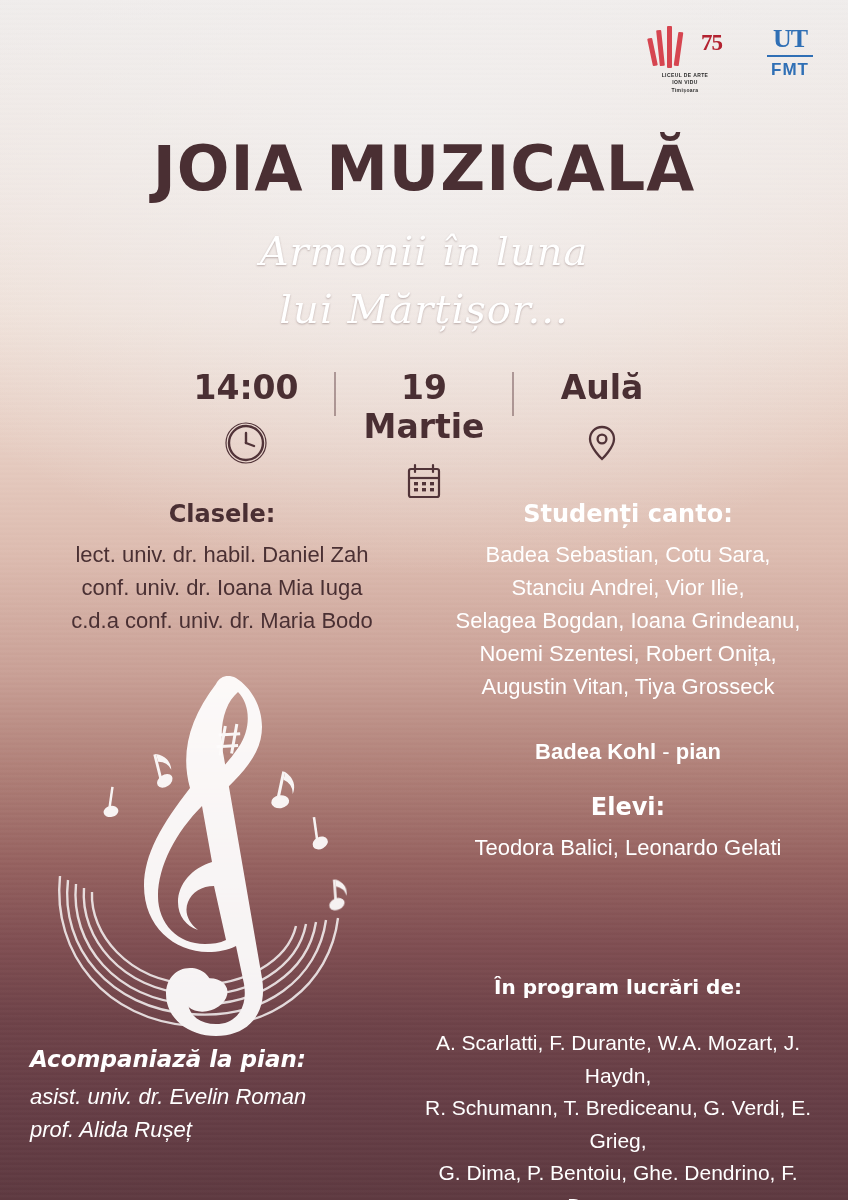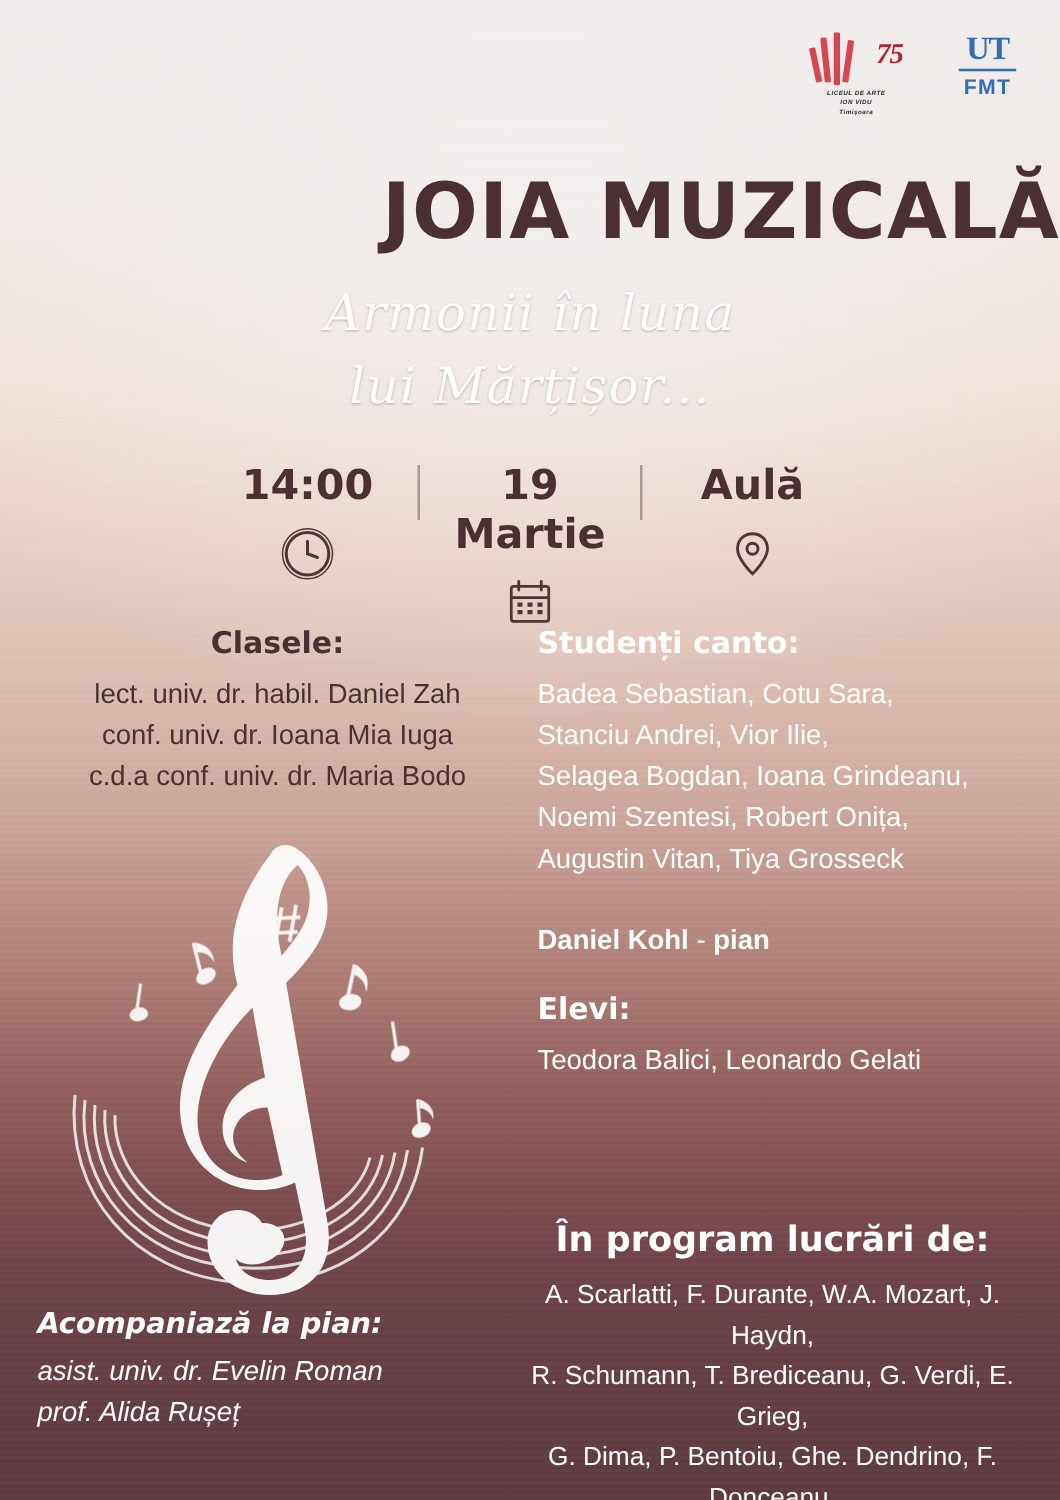--- a/index.html
+++ b/index.html
@@ -75,21 +75,20 @@
     font-size: 4.6px;
     letter-spacing: 0.3px;
     color: #2d2d2d;
     white-space: nowrap;
   }
   .logo-vidu {
     position: absolute;
     left: 640px; top: 2px;
     width: 90px;
     text-align: center;
-    font-style: italic;
   }
   .logo-vidu .glyph {
     height: 48px;
     position: relative;
   }
   .logo-vidu .num {
     position: absolute;
     right: 8px; top: 6px;
     font-family: "Liberation Serif", serif;
     font-size: 23px;
@@ -143,21 +142,21 @@
     font-size: 17px;
     font-weight: bold;
     color: #2f6fb5;
     letter-spacing: 1px;
   }
 
   
   .title {
     position: absolute;
     top: 132px; left: 0; right: 0;
-    text-align: right;
+    text-align: center;
     font-family: "DejaVu Sans", sans-serif;
     font-weight: bold;
     font-size: 62px;
     letter-spacing: 1px;
     color: #4a2f33;
     z-index: 4;
   }
   .subtitle {
     position: absolute;
     top: 222px; left: 0; right: 0;
@@ -214,20 +213,21 @@
     width: 372px;
     text-align: center;
     color: #ffffff;
     z-index: 4;
   }
   .col-right {
     position: absolute;
     top: 500px;
     left: 430px;
     width: 396px;
+    text-align: center;
     color: #ffffff;
     z-index: 4;
   }
   .hd {
     font-family: "DejaVu Sans", sans-serif;
     font-weight: bold;
     font-size: 24px;
     color: #ffffff;
     margin-bottom: 10px;
   }
@@ -248,21 +248,21 @@
 
   .program {
     position: absolute;
     left: 400px;
     top: 975px;
     width: 436px;
     text-align: center;
     z-index: 4;
     color: #ffffff;
   }
-  .program .hd { font-size: 28px; margin-bottom: 12px; }
+  .program .hd { font-size: 20px; margin-bottom: 28px; }
   .program .ln { font-size: 21px; line-height: 1.55; }
 
   .accomp {
     position: absolute;
     left: 30px;
     top: 1046px;
     width: 380px;
     z-index: 4;
     color: #ffffff;
     font-style: italic;
@@ -461,21 +461,21 @@
     <div class="hd">Studenți canto:</div>
     <div>
       <div class="ln">Badea Sebastian, Cotu Sara,</div>
       <div class="ln">Stanciu Andrei, Vior Ilie,</div>
       <div class="ln">Selagea Bogdan, Ioana Grindeanu,</div>
       <div class="ln">Noemi Szentesi, Robert Onița,</div>
       <div class="ln">Augustin Vitan, Tiya Grosseck</div>
     </div>
 
     <div class="pianist">
-      <span style="font-weight:bold">Daniel Kohl</span>
+      <span style="font-weight:bold">Badea Kohl</span>
       <span>-</span>
       <span style="font-weight:bold">pian</span>
     </div>
 
     <div class="spacer-28"></div>
 
     <div class="hd">Elevi:</div>
     <div class="ln">Teodora Balici, Leonardo Gelati</div>
   </div>
 

